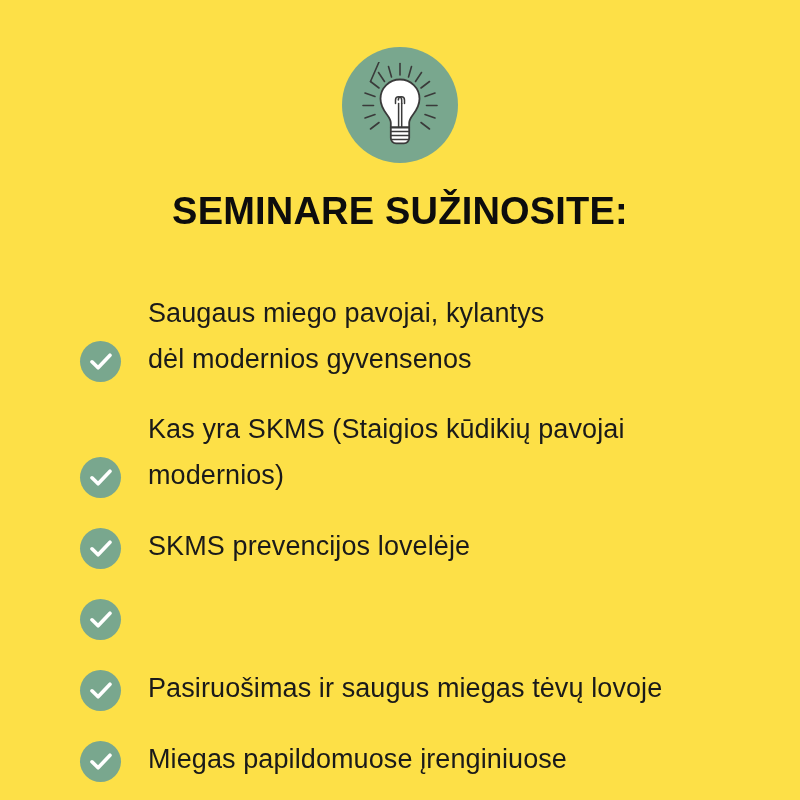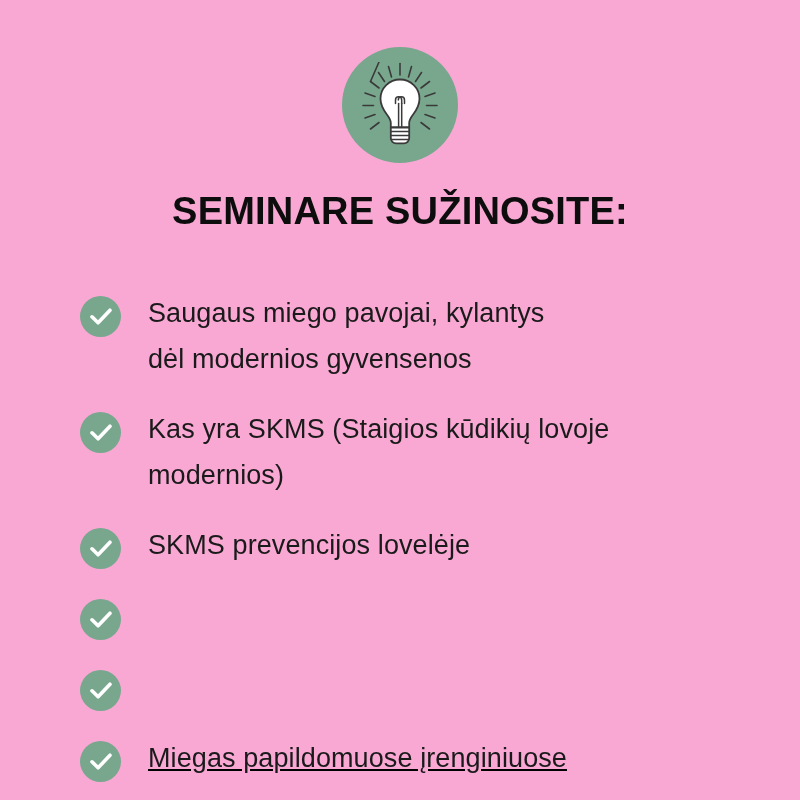--- a/index.html
+++ b/index.html
@@ -12,21 +12,21 @@
     height: 800px;
     overflow: hidden;
     font-family: "Liberation Sans", sans-serif;
     -webkit-font-smoothing: antialiased;
   }
 
   #poster {
     position: relative;
     width: 800px;
     height: 800px;
-    background: #f9a8d4;
+    background: #fde047;
     box-sizing: border-box;
   }
 
   
   .hero {
     position: absolute;
     top: 47px;
     left: 0;
     width: 800px;
     display: flex;
@@ -63,26 +63,25 @@
 
   
   .checklist {
     position: absolute;
     top: 290px;
     left: 80px;
     width: 700px;
   }
   .check-item {
     display: flex;
-    align-items: flex-start;
+    align-items: flex-end;
     margin-bottom: 24px;
   }
   .check-item:last-child {
     margin-bottom: 0;
-    text-decoration: underline;
   }
   .check-badge {
     flex: 0 0 auto;
     width: 41px;
     height: 41px;
     border-radius: 50%;
     background: #79a78e;
     display: flex;
     align-items: center;
     justify-content: center;
@@ -170,21 +169,21 @@
       </span>
     </div>
 
     <div class="check-item">
       <span class="check-badge">
         <svg width="22" height="17" viewBox="0 0 22 17" fill="none" xmlns="http://www.w3.org/2000/svg">
           <path d="M2 8.8L8.1 14.8L20 2.2" stroke="#ffffff" stroke-width="3.6" stroke-linecap="round" stroke-linejoin="round"></path>
         </svg>
       </span>
       <span class="check-text">
-        <span class="line">Kas yra SKMS (Staigios kūdikių lovoje</span>
+        <span class="line">Kas yra SKMS (Staigios kūdikių pavojai</span>
         <span class="line">modernios)</span>
       </span>
     </div>
 
     <div class="check-item">
       <span class="check-badge">
         <svg width="22" height="17" viewBox="0 0 22 17" fill="none" xmlns="http://www.w3.org/2000/svg">
           <path d="M2 8.8L8.1 14.8L20 2.2" stroke="#ffffff" stroke-width="3.6" stroke-linecap="round" stroke-linejoin="round"></path>
         </svg>
       </span>
@@ -199,20 +198,23 @@
           <path d="M2 8.8L8.1 14.8L20 2.2" stroke="#ffffff" stroke-width="3.6" stroke-linecap="round" stroke-linejoin="round"></path>
         </svg>
       </span>
     </div>
 
     <div class="check-item">
       <span class="check-badge">
         <svg width="22" height="17" viewBox="0 0 22 17" fill="none" xmlns="http://www.w3.org/2000/svg">
           <path d="M2 8.8L8.1 14.8L20 2.2" stroke="#ffffff" stroke-width="3.6" stroke-linecap="round" stroke-linejoin="round"></path>
         </svg>
+      </span>
+      <span class="check-text">
+        <span class="line">Pasiruošimas ir saugus miegas tėvų lovoje</span>
       </span>
     </div>
 
     <div class="check-item">
       <span class="check-badge">
         <svg width="22" height="17" viewBox="0 0 22 17" fill="none" xmlns="http://www.w3.org/2000/svg">
           <path d="M2 8.8L8.1 14.8L20 2.2" stroke="#ffffff" stroke-width="3.6" stroke-linecap="round" stroke-linejoin="round"></path>
         </svg>
       </span>
       <span class="check-text">

